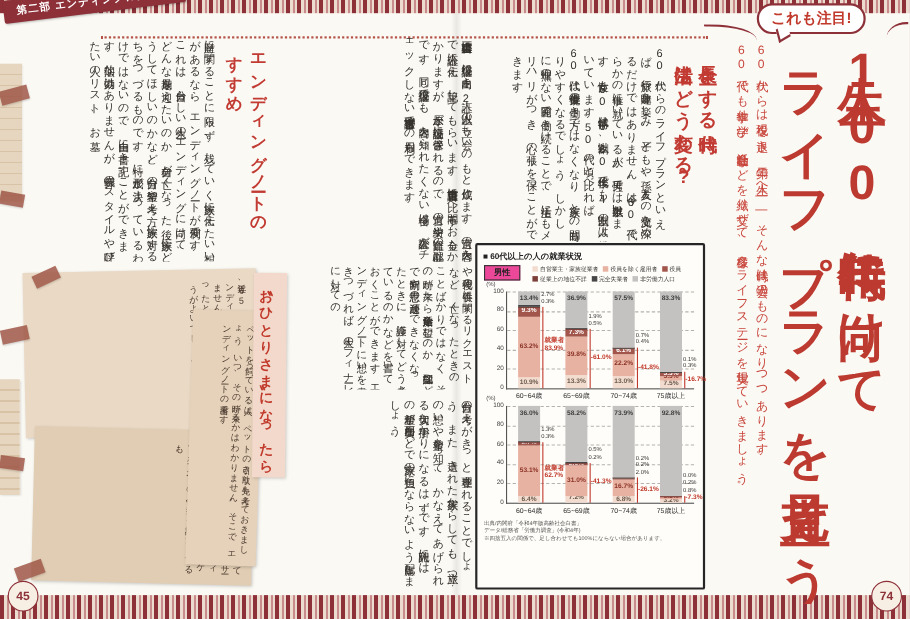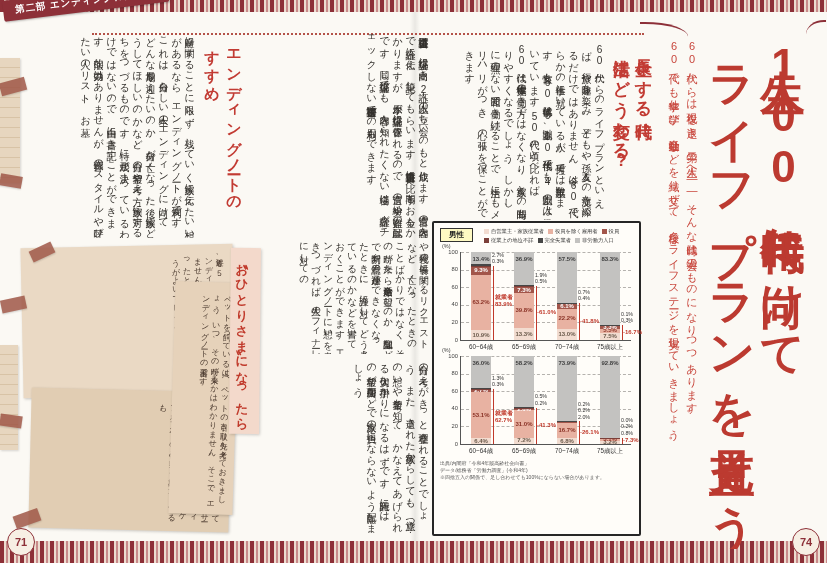--- a/index.html
+++ b/index.html
@@ -86,21 +86,21 @@
   .tape{position:absolute;background:#a05848;opacity:.85;box-shadow:0 1px 2px rgba(0,0,0,.2);}
   .edge-strip{position:absolute;background:repeating-linear-gradient(180deg,#e7d6bf 0 9px,#d8c3a6 9px 10px);
     box-shadow:1px 1px 2px rgba(0,0,0,.15);}
 
   
   .chart-box{position:absolute;left:432px;top:221px;width:209px;height:315px;background:#fffdf9;
     border:2px solid #262626;border-radius:2px;padding:5px 4px 3px 4px;box-sizing:border-box;z-index:4;}
   .chart-title{font-size:7.5px;font-weight:bold;color:#222;margin:0 0 3px 1px;}
   .g-header{position:relative;height:17px;margin-bottom:7px;}
   .g-label{position:absolute;left:2px;top:0;border:1.3px solid #333;padding:1px 8px;
-    font-size:7.5px;font-weight:bold;color:#222;background:#fef9c3;}
+    font-size:7.5px;font-weight:bold;color:#222;background:#ec4899;}
   .legend{position:absolute;left:46px;top:0;width:152px;display:flex;flex-wrap:wrap;column-gap:4px;row-gap:2px;}
   .lg-item{display:flex;align-items:center;gap:2px;}
   .lg-swatch{width:5px;height:5px;}
   .lg-text{font-size:5.3px;color:#333;white-space:nowrap;}
   .plot-wrap{position:relative;margin-left:22px;width:172px;height:88px;margin-bottom:16px;}
   .unit{position:absolute;left:-18px;top:-9px;font-size:5.5px;color:#444;}
   .plot{position:absolute;left:0;top:0;width:170px;height:88px;
     border-left:1px solid #555;border-bottom:1px solid #555;}
   .gridline{position:absolute;left:0;width:170px;border-top:1px dashed #b5b2ae;}
   .ytick{position:absolute;left:-17px;width:14px;text-align:right;font-size:5.8px;color:#444;}
@@ -121,20 +121,24 @@
 
   <div class="stripe stripe-top"></div>
   <div class="stripe stripe-bottom"></div>
   <div class="gutter"></div>
 
   <div class="tab">第二部 エンディングに向けて</div>
   <div class="dotted-rule"></div>
 
   <div class="wing wing-l"></div>
   <div class="wing wing-r"></div>
+  <div class="bubble">
+    <span>これも注目!</span>
+    <span class="tail"></span>
+  </div>
 
   <div class="vt title-col title-1">人生100年時代に向けて</div>
   <div class="vt title-col title-2">ライフプランを見直そう</div>
   <div class="vt subtitle-col subtitle-1">60代からは現役を退き、第二の人生へ――そんな時代は過去のものになりつつあります。</div>
   <div class="vt subtitle-col subtitle-2">60代でも仕事や学び、社会活動などを織り交ぜて、多様なライフステージを実現していきましょう。</div>
 
   <div class="vt feat-head feat-head-1">長生きする時代</div>
   <div class="vt feat-head feat-head-2">生活はどう変わる?</div>
   <div class="vt col-text feat-body">60代からのライフプランといえば、旅行や趣味を楽しみ、子どもや孫、友人との交流を深めるだけではありません。今は60代で何らかの仕事に就いている人が、男性では半数以上います。女性も60代前半は6割以上、60代後半でも4割以上の人は働いています。50代の頃と比べれば、60代は仕事優先の働き方ではなくなり、家族との時間も作りやすくなるでしょう。しかし、体に無理のない範囲で働き続けることで、生活にもメリハリがつき、心の張りを保つことができます。</div>
 
@@ -162,20 +166,21 @@
   <div class="edge-strip" style="left:0;top:58px;width:20px;height:125px;"></div>
   <div class="edge-strip" style="left:0;top:345px;width:18px;height:105px;"></div>
   <div class="tape" style="left:0;top:80px;width:26px;height:13px;transform:rotate(-15deg);"></div>
   <div class="tape" style="left:0;top:175px;width:22px;height:12px;transform:rotate(10deg);"></div>
   <div class="tape" style="left:1px;top:298px;width:25px;height:13px;transform:rotate(-12deg);"></div>
   <div class="tape" style="left:0;top:415px;width:22px;height:12px;transform:rotate(8deg);"></div>
   <div class="tape" style="left:14px;top:512px;width:26px;height:13px;transform:rotate(-20deg);"></div>
   <div class="tape" style="left:30px;top:246px;width:24px;height:12px;transform:rotate(-25deg);"></div>
 
   <div class="chart-box">
+    <div class="chart-title">■ 60代以上の人の就業状況</div>
     <div id="chart-groups">
         <div class="g-header">
           <div class="g-label">男性</div>
           <div class="legend">
             <div class="lg-item">
               <div class="lg-swatch" style="background: rgb(242, 220, 208);"></div>
               <div class="lg-text">自営業主・家族従業者</div>
             </div>
             <div class="lg-item">
               <div class="lg-swatch" style="background: rgb(232, 178, 162);"></div>
@@ -358,16 +363,16 @@
           </div>
         </div>
       </div>
     <div class="chart-notes">
       <div class="note-line">出典/内閣府「令和4年版高齢社会白書」</div>
       <div class="note-line">データ/総務省「労働力調査」(令和4年)</div>
       <div class="note-line">※四捨五入の関係で、足し合わせても100%にならない場合があります。</div>
     </div>
   </div>
 
-  <div class="badge badge-45">71</div>
+  <div class="badge badge-45">45</div>
   <div class="badge badge-46">74</div>
 
 </div>
 
 </body></html>

